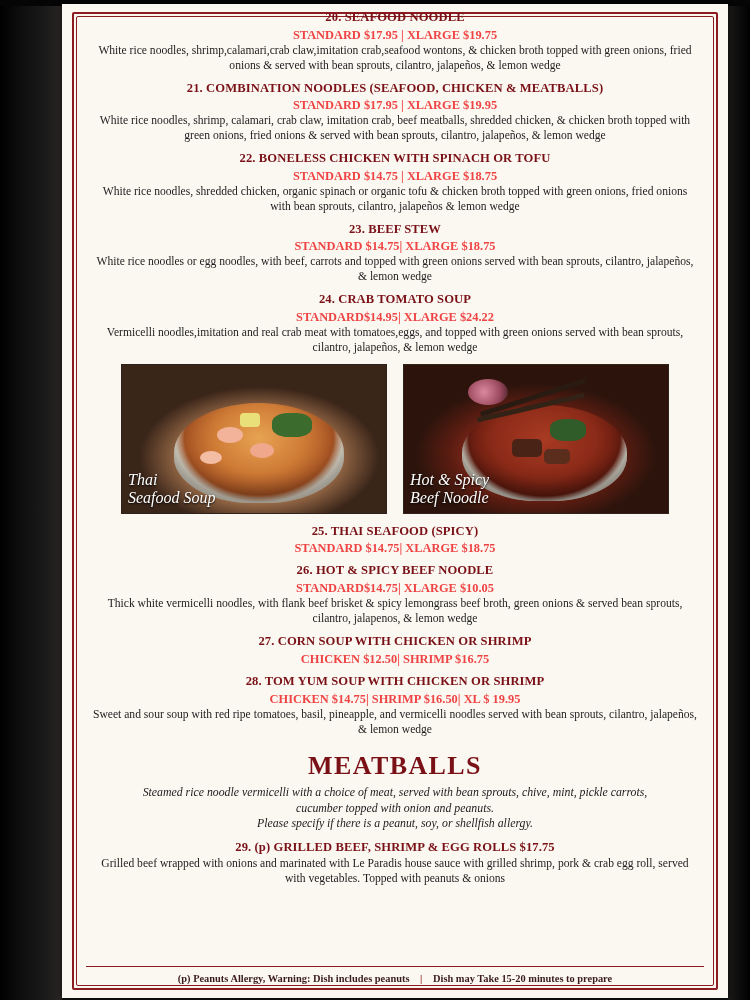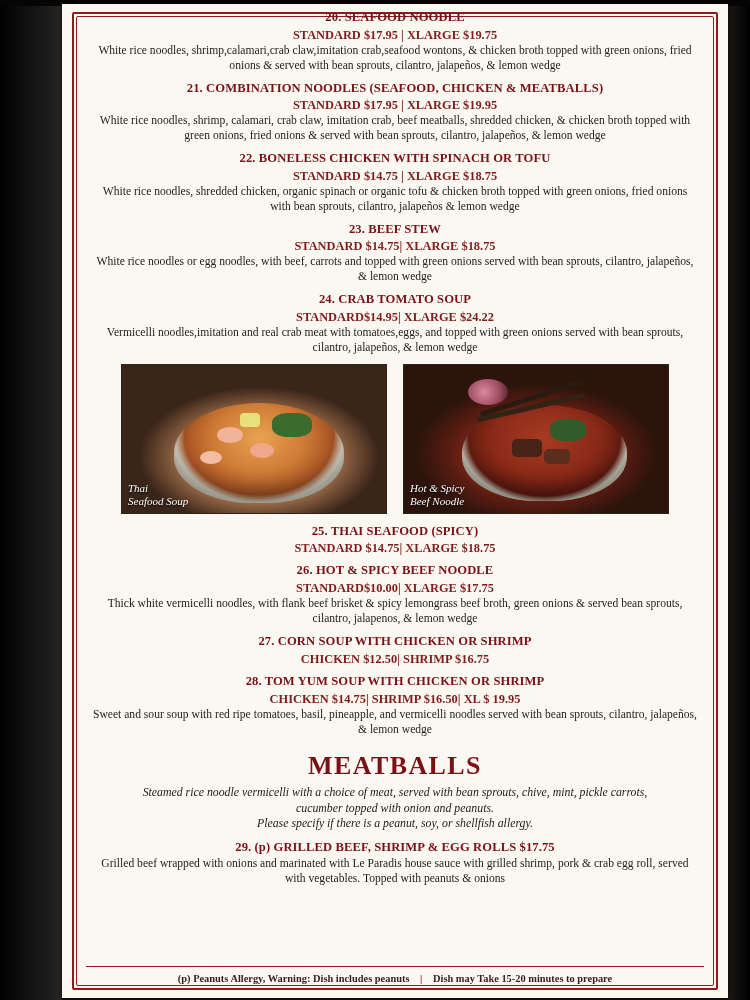--- a/index.html
+++ b/index.html
@@ -69,21 +69,21 @@
   .item-title {
     font-weight: bold;
     font-size: 12.6px;
     color: #7a1117;
     letter-spacing: .1px;
     line-height: 1.25;
   }
   .item-price {
     font-weight: bold;
     font-size: 12.4px;
-    color: #7f1d1d;
+    color: #ef4444;
     line-height: 1.3;
     margin-top: 1px;
   }
   .item-desc {
     font-size: 11.6px;
     line-height: 1.28;
     color: #1d1d1d;
     margin-top: 1px;
     padding: 0 6px;
   }
@@ -98,21 +98,21 @@
     width: 264px;
     height: 148px;
     overflow: hidden;
     border: 1px solid #30231c;
   }
   .photo .caption {
     position: absolute;
     left: 6px;
     bottom: 5px;
     color: #fff;
-    font-size: 11px;
+    font-size: 16px;
     font-style: italic;
     line-height: 1.15;
     text-shadow: 0 1px 2px #000;
     text-align: left;
   }
   .ph-a {
     background:
       radial-gradient(ellipse 120px 70px at 52% 62%, #e2c9a8 0%, #cfa87e 42%, #8d6242 70%, #3a2519 100%),
       linear-gradient(180deg, #2b2018 0%, #4a3526 35%, #2a1d14 100%);
   }
@@ -246,21 +246,21 @@
         </div>
       </div>
 
       <div class="item">
         <div class="item-title">25. THAI SEAFOOD (SPICY)</div>
         <div class="item-price">STANDARD $14.75|   XLARGE $18.75</div>
       </div>
 
       <div class="item">
         <div class="item-title">26. HOT &amp; SPICY BEEF NOODLE</div>
-        <div class="item-price">STANDARD$10.00|  XLARGE $17.75</div>
+        <div class="item-price">STANDARD$14.75|  XLARGE $10.05</div>
         <div class="item-desc">Thick white vermicelli noodles, with flank beef brisket &amp; spicy lemongrass beef broth, green onions &amp; served bean sprouts, cilantro, jalapenos, &amp; lemon wedge</div>
       </div>
 
       <div class="item">
         <div class="item-title">27. CORN SOUP WITH CHICKEN OR SHRIMP</div>
         <div class="item-price">CHICKEN  $12.50|   SHRIMP $16.75</div>
       </div>
 
       <div class="item">
         <div class="item-title">28. TOM YUM SOUP WITH CHICKEN OR SHRIMP</div>

